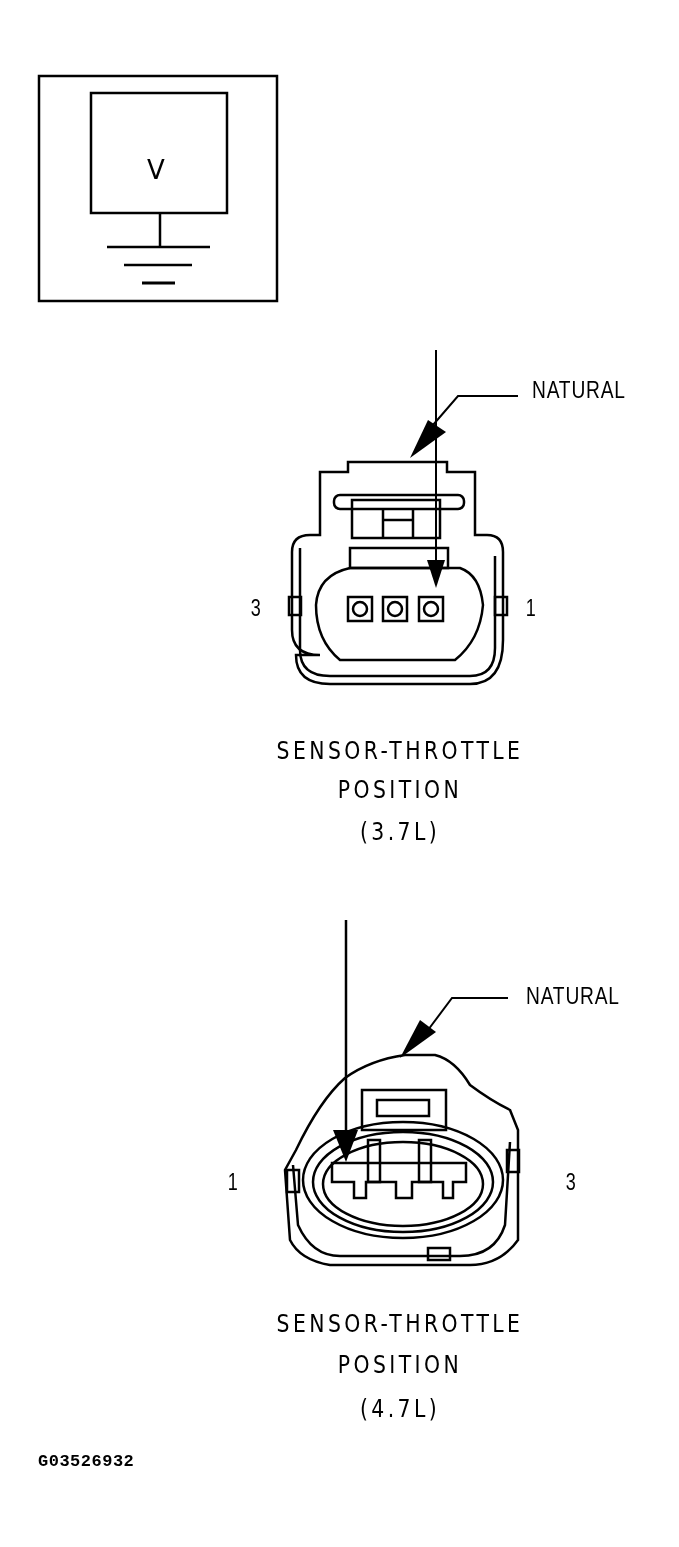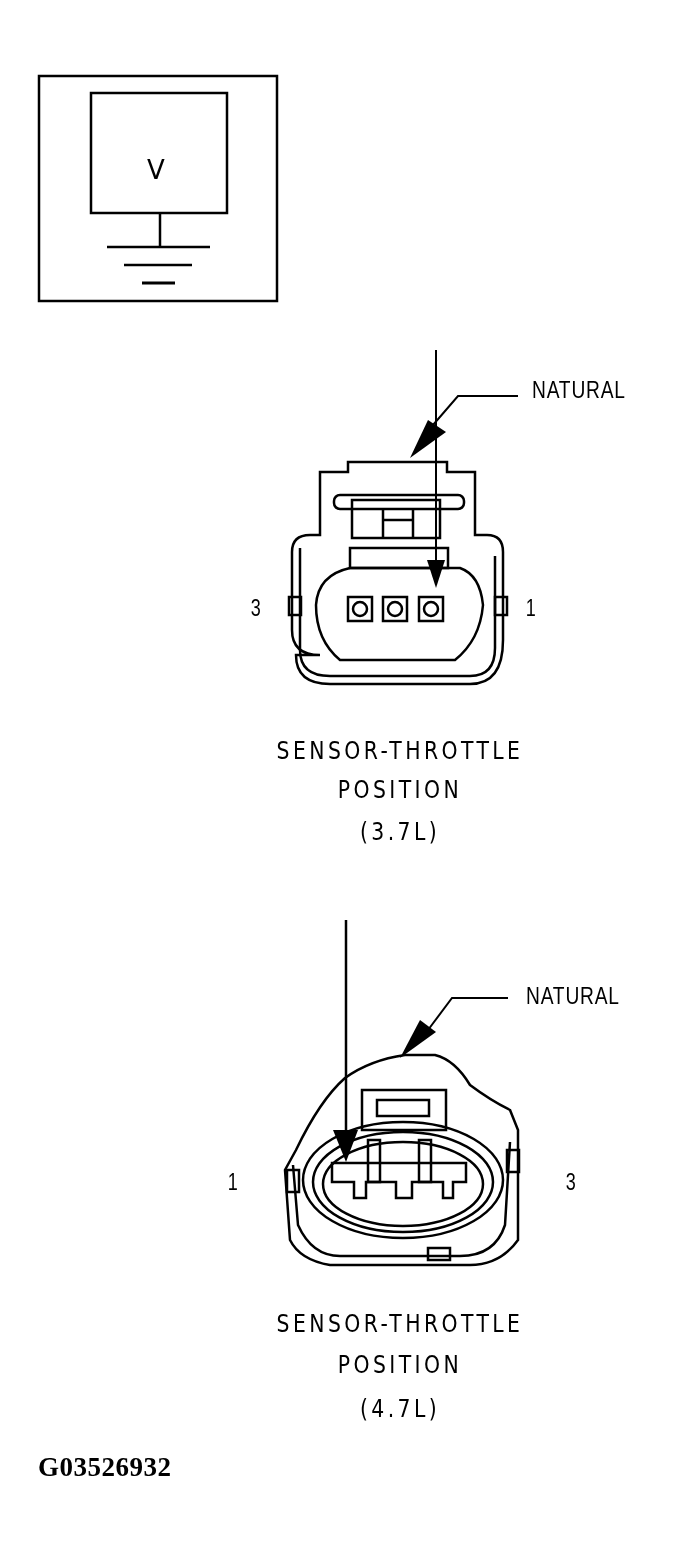--- a/index.html
+++ b/index.html
@@ -4,22 +4,22 @@
 <style>
   html, body { margin:0; padding:0; background:#ffffff; }
   body { width:679px; height:1547px; position:relative; overflow:hidden;
          font-family:"Liberation Sans", sans-serif; color:#000; }
   .abs { position:absolute; }
   .label { position:absolute; font-family:"DejaVu Sans", sans-serif; font-size:24px;
            letter-spacing:4px; text-align:center; white-space:nowrap; transform:scaleX(0.85); transform-origin:center; }
   .callout { position:absolute; font-family:"Liberation Sans Narrow","Liberation Sans", sans-serif; font-size:24px;
              letter-spacing:1px; transform:scaleX(0.8); transform-origin:left; }
   .pin { position:absolute; font-family:"Liberation Sans", sans-serif; font-size:24px; transform:scaleX(0.75); }
-  .figid { position:absolute; left:38px; top:1452px; font-family:Liberation Serif, serif;
-           font-size:27px; font-weight:bold; letter-spacing:0.5px; }
+  .figid { position:absolute; left:38px; top:1452px; font-family:Liberation Mono, monospace;
+           font-size:17px; font-weight:bold; letter-spacing:0.5px; }
   svg { position:absolute; left:0; top:0; }
 </style>
 </head>
 <body>
 
 <svg width="679" height="1547" viewBox="0 0 679 1547">
   <g fill="none" stroke="#000" stroke-width="2.5">
 
     <rect x="39" y="76" width="238" height="225"></rect>
     <rect x="91" y="93" width="136" height="120"></rect>

